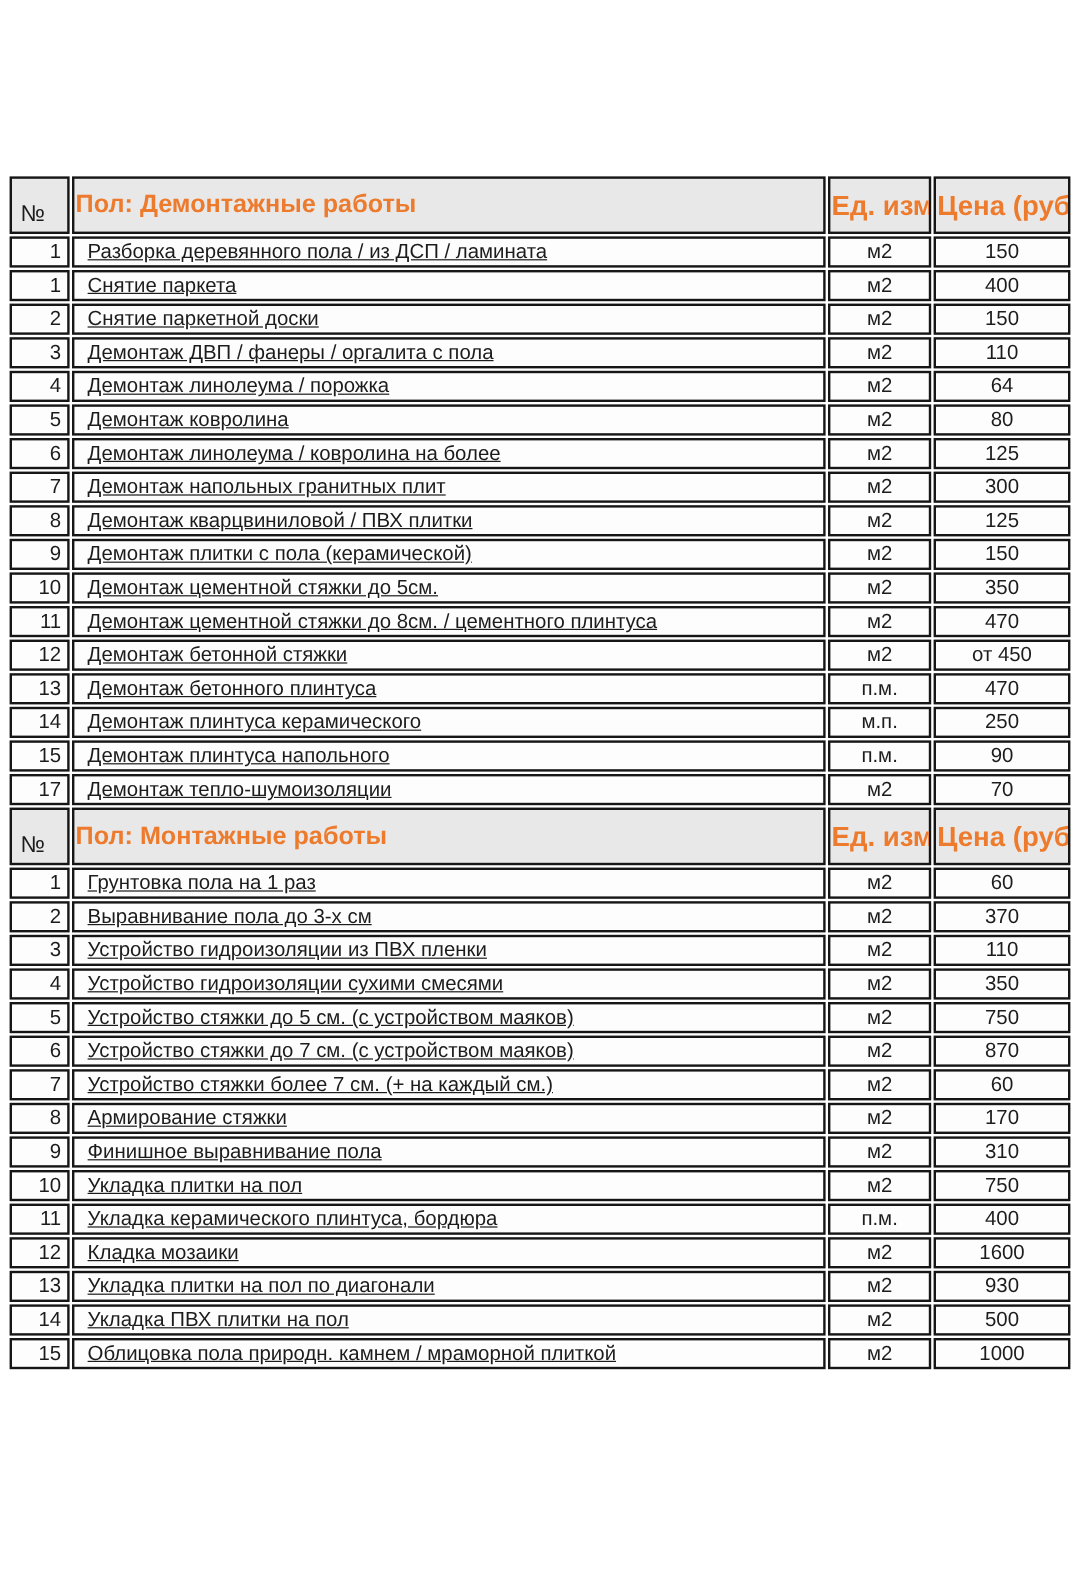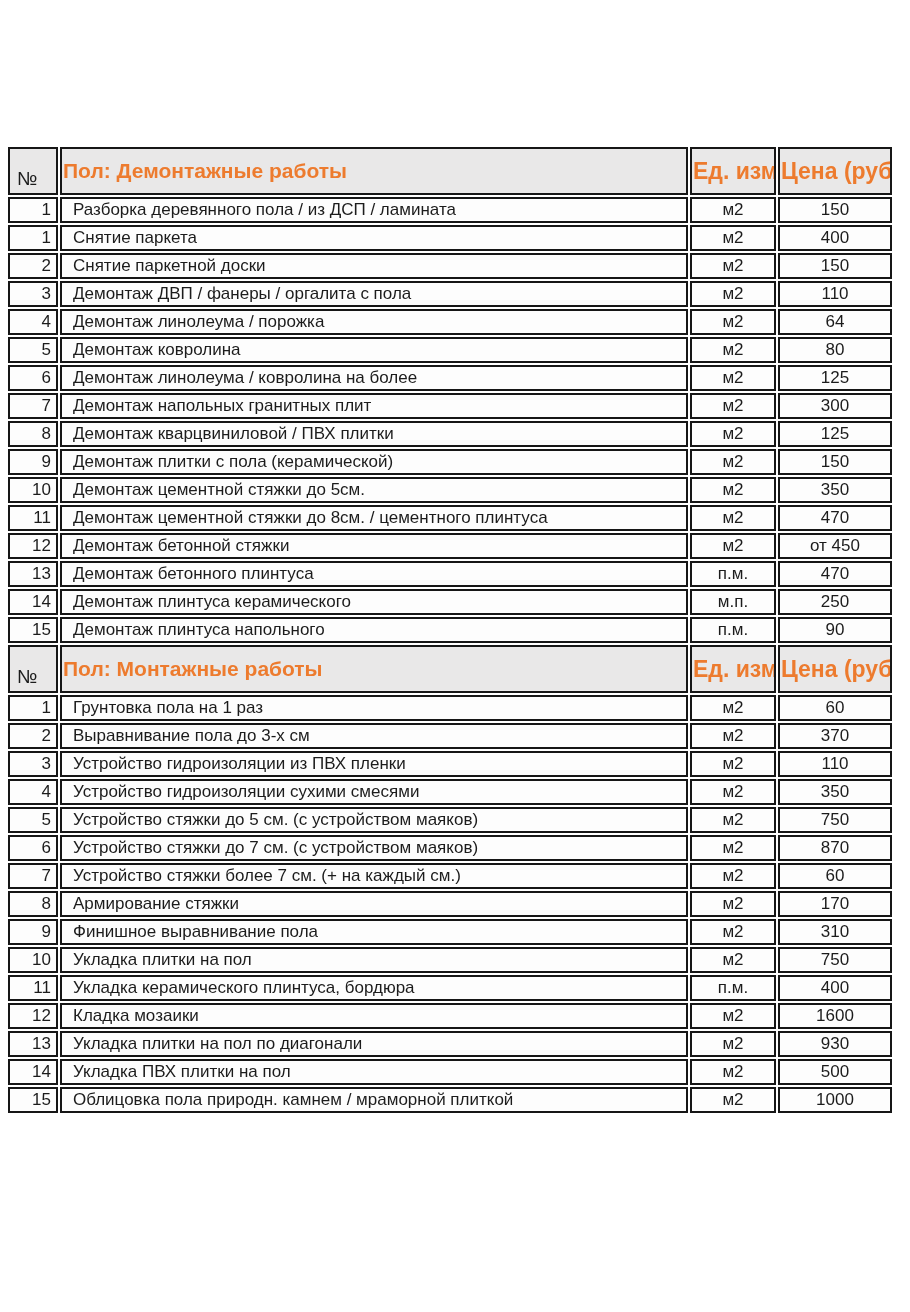--- a/index.html
+++ b/index.html
@@ -62,20 +62,21 @@
   tr.data-row td { height: 26px; }
   td.num {
     text-align: right;
     vertical-align: bottom;
     padding: 0 5px 1px 0;
   }
   td.desc {
     text-align: left;
     vertical-align: middle;
     padding-left: 11px;
+    text-decoration: underline;
   }
   td.unit, td.price {
     text-align: center;
     vertical-align: middle;
   }
 </style>
 </head>
 <body>
 
 <div class="page">
@@ -182,20 +183,26 @@
           <td class="desc">Демонтаж плинтуса керамического</td>
           <td class="unit">м.п.</td>
           <td class="price">250</td>
         </tr>
         <tr class="data-row">
           <td class="num">15</td>
           <td class="desc">Демонтаж плинтуса напольного</td>
           <td class="unit">п.м.</td>
           <td class="price">90</td>
         </tr>
+        <tr class="data-row">
+          <td class="num">17</td>
+          <td class="desc">Демонтаж тепло-шумоизоляции</td>
+          <td class="unit">м2</td>
+          <td class="price">70</td>
+        </tr>
         <tr class="section-header">
           <td class="num-h">№</td>
           <td class="title-h">Пол: Монтажные работы</td>
           <td class="unit-h">Ед. изм.</td>
           <td class="price-h">Цена (руб.)</td>
         </tr>
         <tr class="data-row">
           <td class="num">1</td>
           <td class="desc">Грунтовка пола на 1 раз</td>
           <td class="unit">м2</td>

